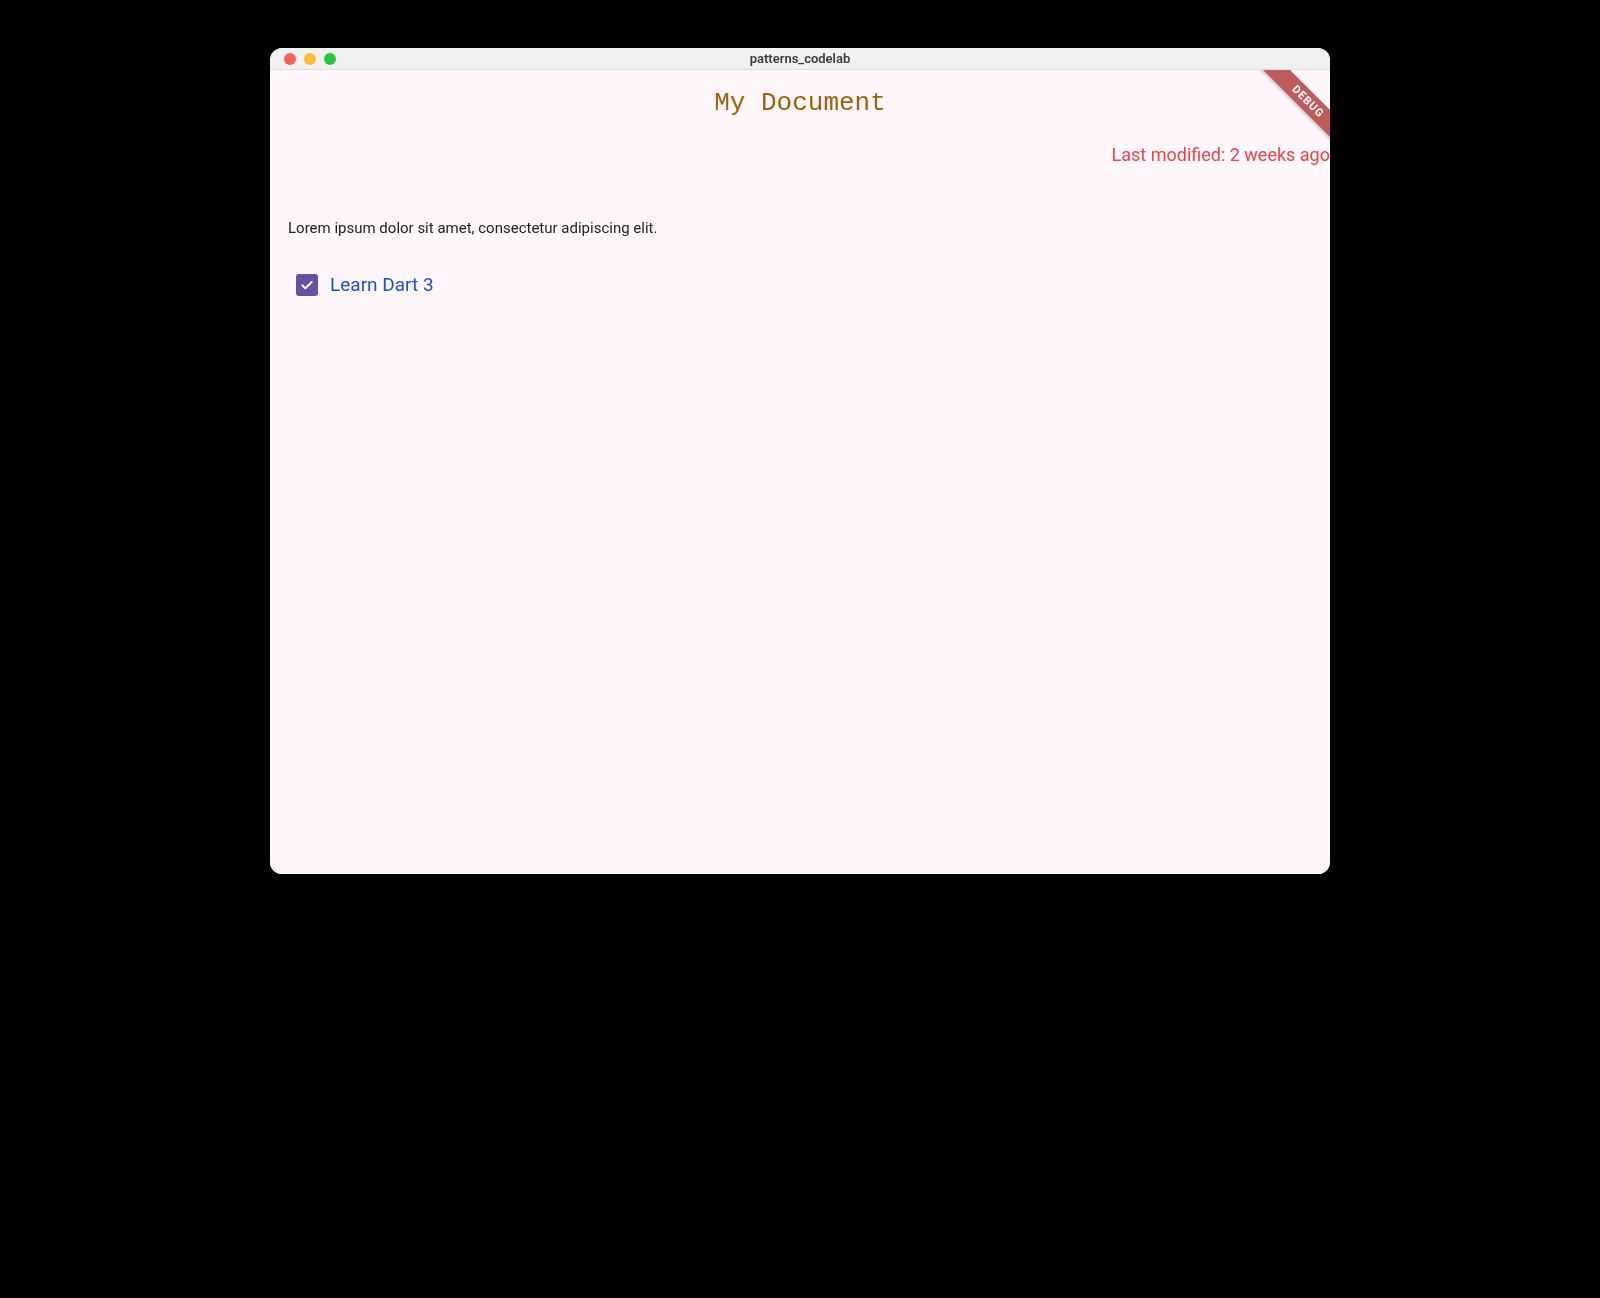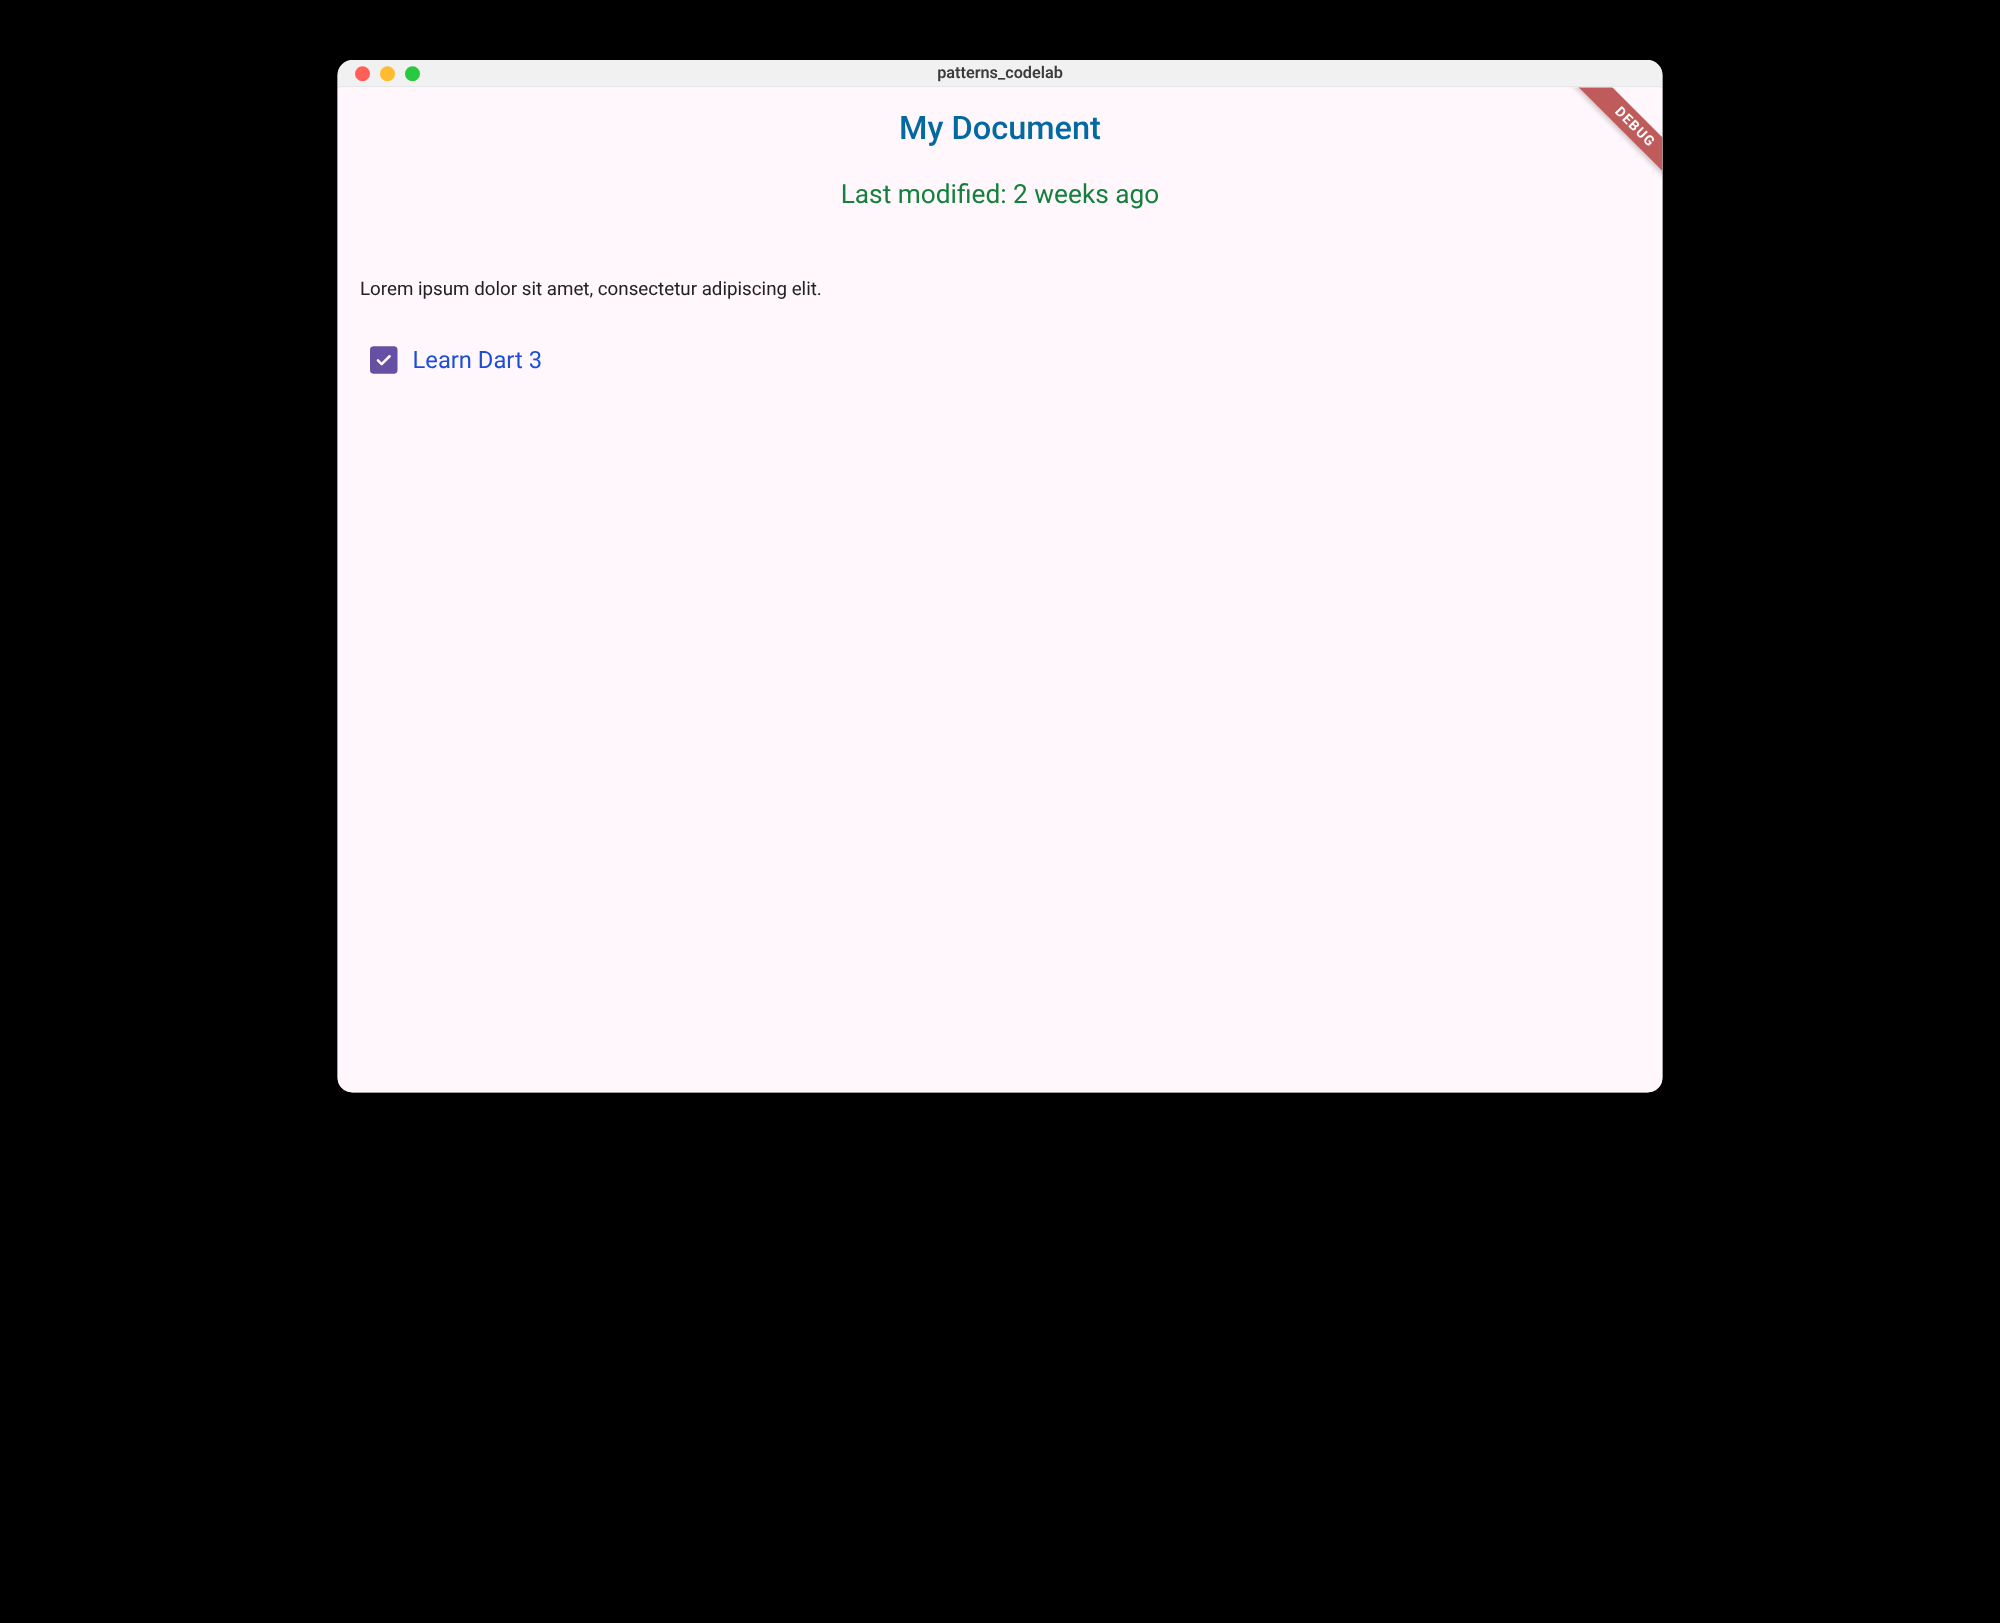--- a/index.html
+++ b/index.html
@@ -86,28 +86,29 @@
       padding: 3px 42px;
       transform: rotate(45deg);
       z-index: 10;
       box-shadow: 0 2px 4px rgba(0,0,0,0.2);
     }
     
     .app-bar-title {
       text-align: center;
       font-size: 26px;
       font-weight: 500;
-      color: #0369a1;
+      color: #a16207;
       padding-top: 18px;
+      font-family: Liberation Mono, monospace;
     }
     
     .subtitle {
-      text-align: center;
-      font-size: 21px;
-      color: #15803d;
+      text-align: right;
+      font-size: 18px;
+      color: #ef4444;
       margin-top: 26px;
     }
     
     .content {
       padding: 26px 18px 0 18px;
     }
     
     .chapter-heading {
       font-size: 48px;
       font-weight: 600;

